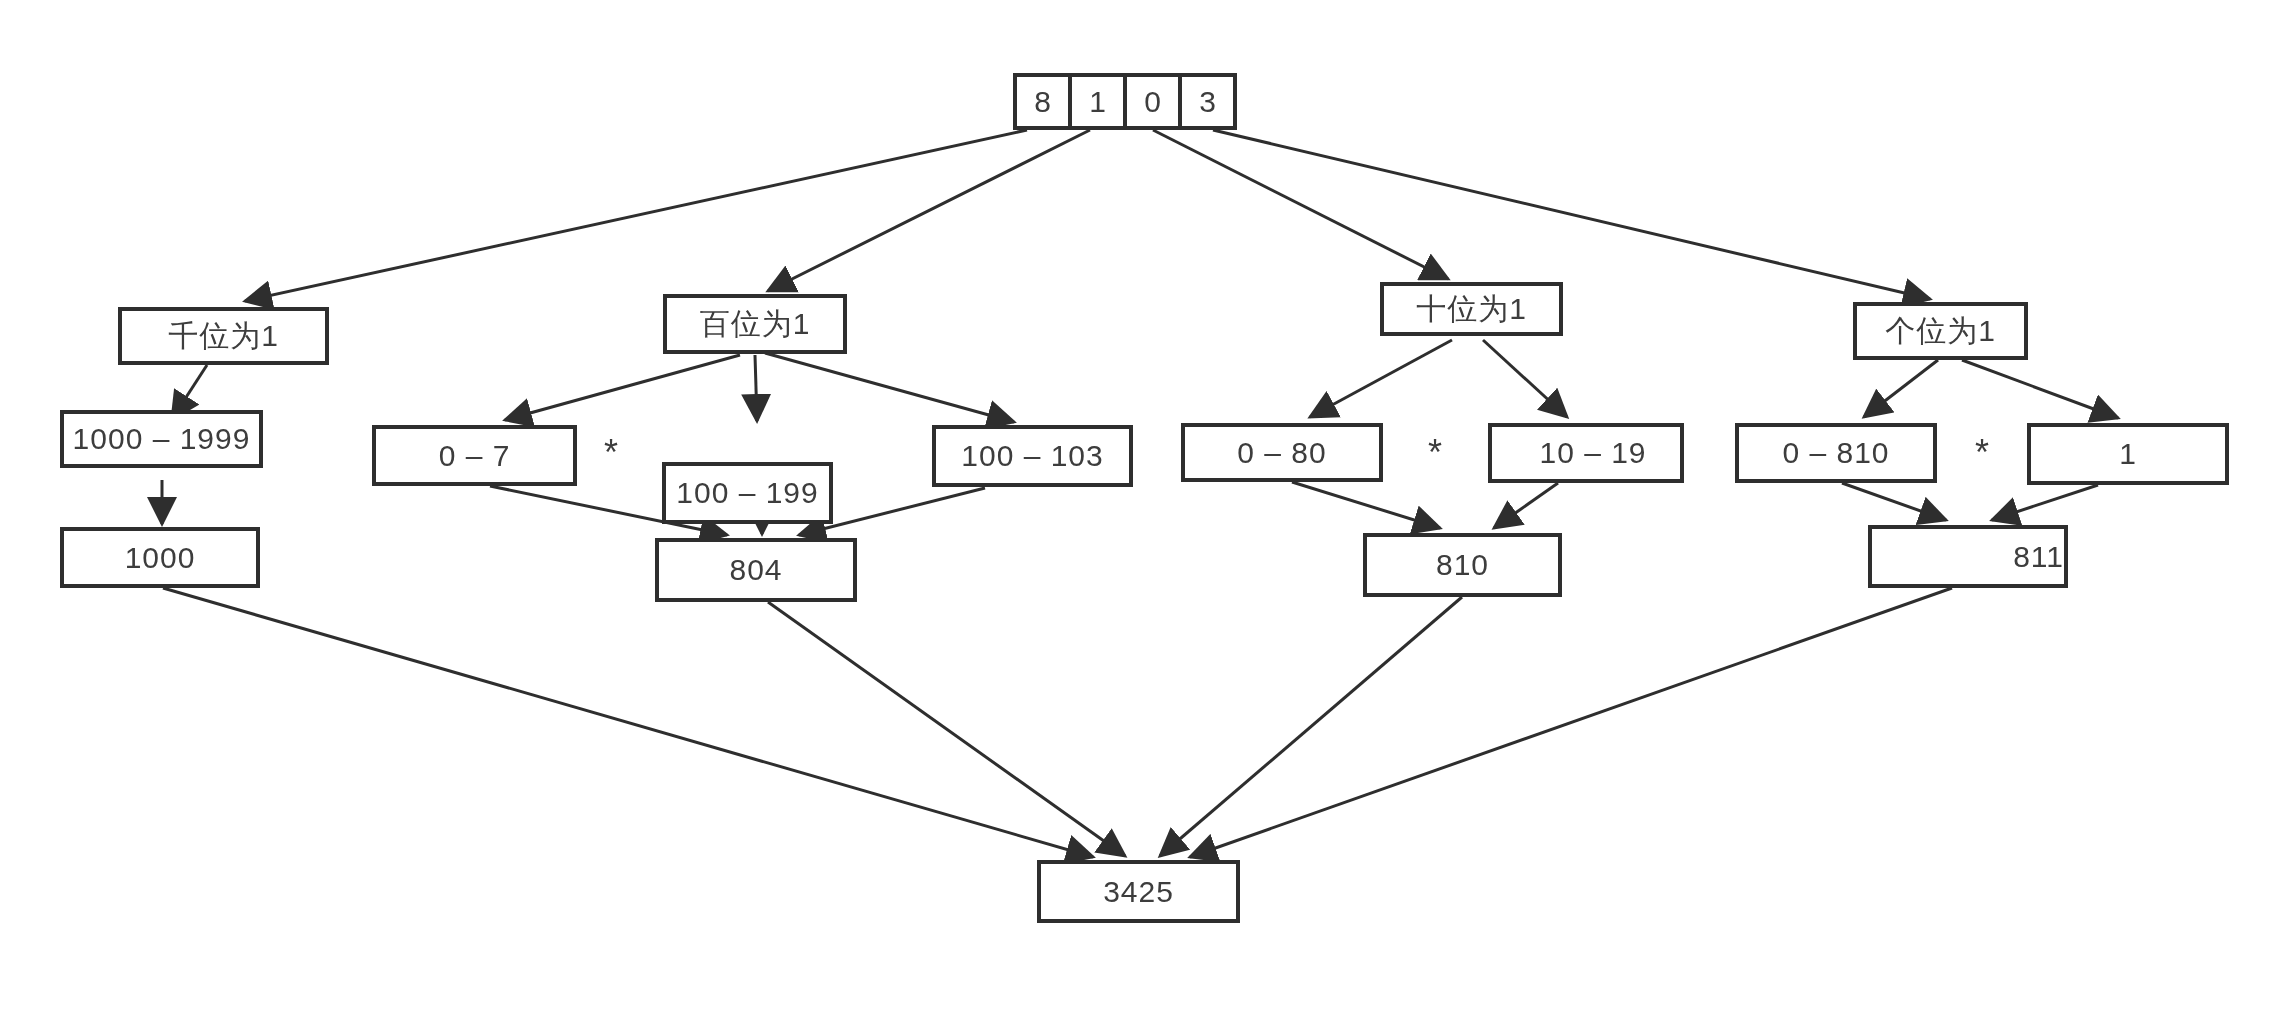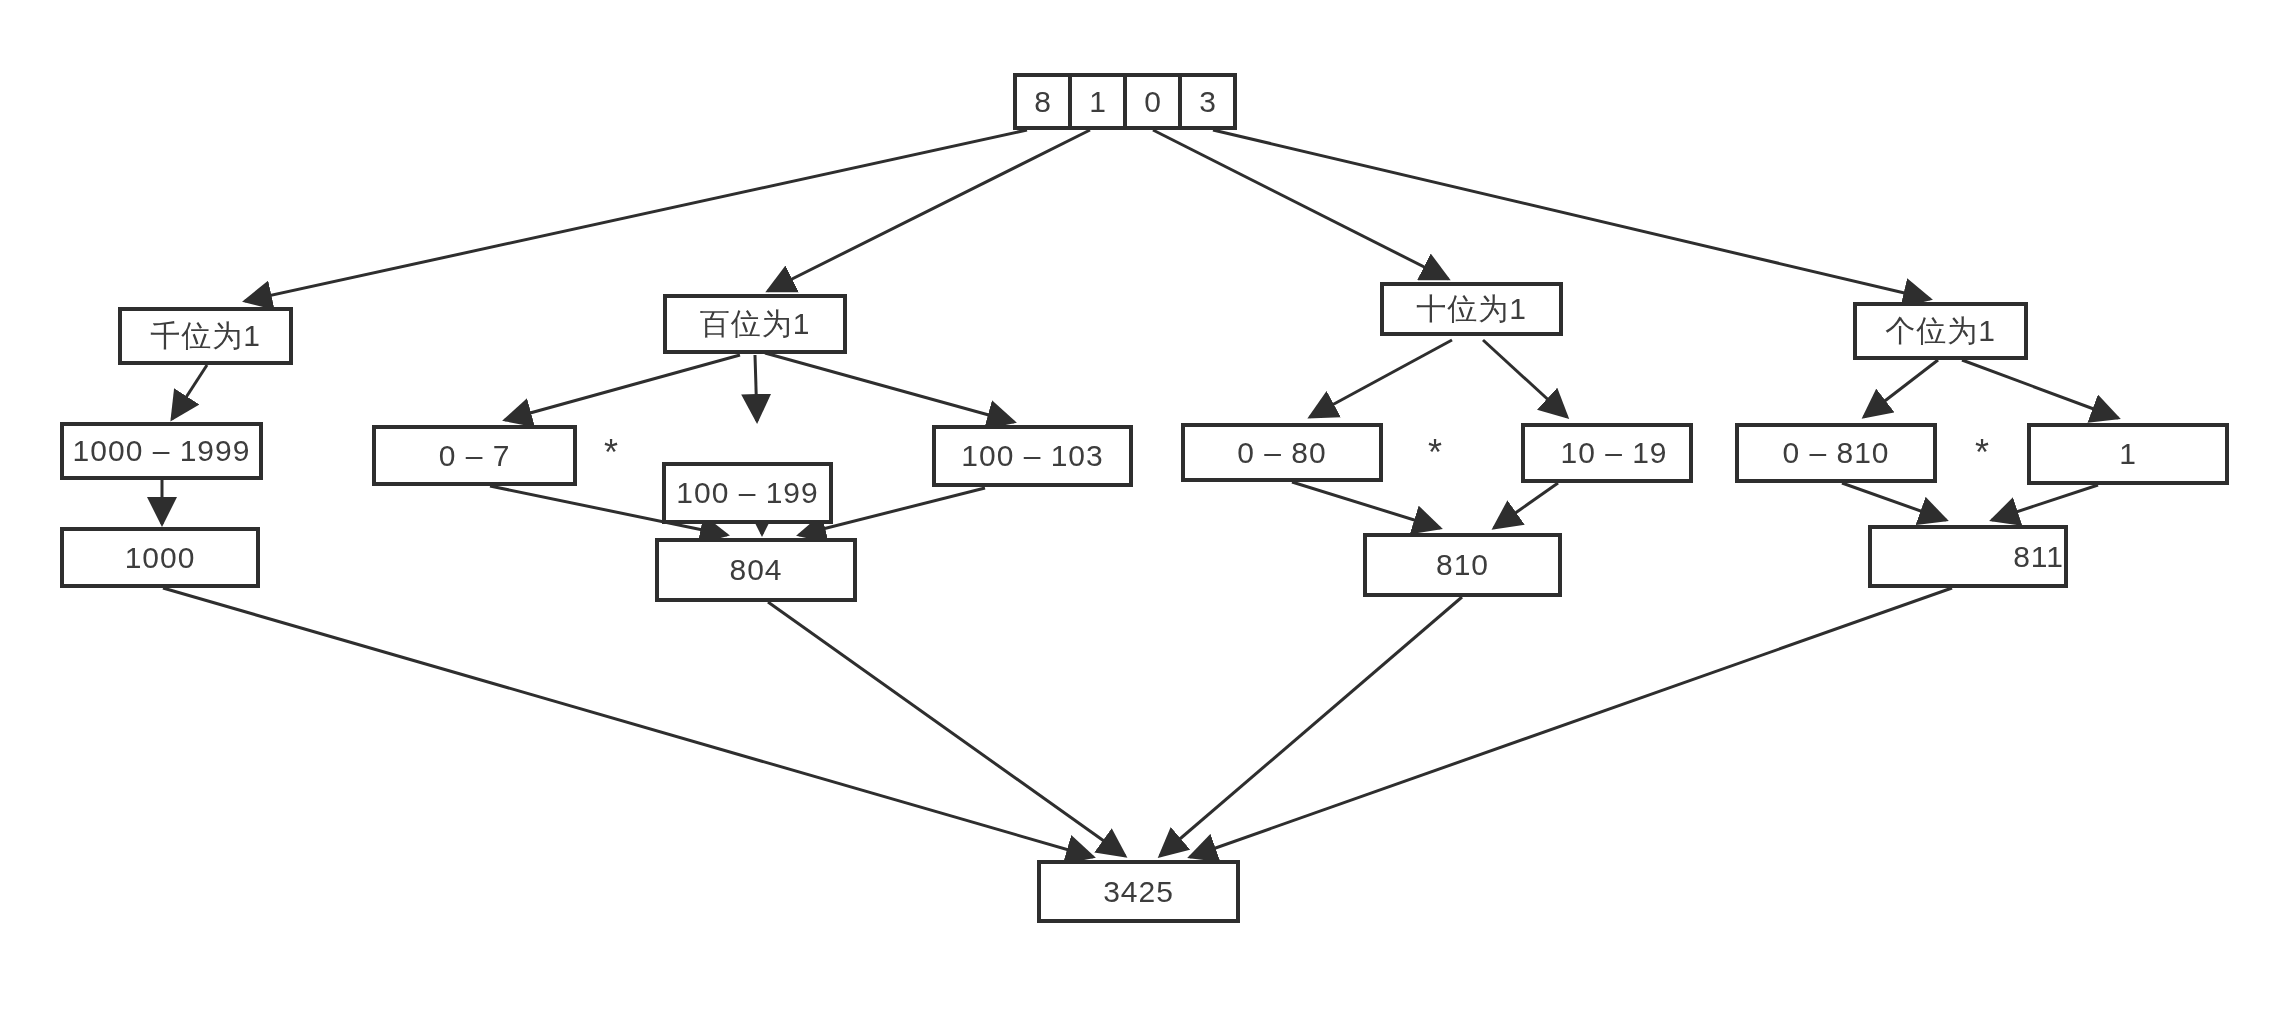--- a/index.html
+++ b/index.html
@@ -72,24 +72,24 @@
   <line x1="1952" y1="588" x2="1190" y2="857" marker-end="url(#ah)"></line>
 </svg>
 
 <div class="cells" style="left:1013px; top:73px; width:224px; height:57px;">
   <div class="cell">8</div>
   <div class="cell">1</div>
   <div class="cell">0</div>
   <div class="cell">3</div>
 </div>
 
-<div class="node" style="left:118px; top:307px; width:175px; height:58px;">
+<div class="node" style="left:118px; top:307px; width:211px; height:58px;">
   <span>千位为1</span>
 </div>
-<div class="node" style="left:60px; top:422px; width:203px; height:58px;justify-content:center;">
+<div class="node" style="left:60px; top:410px; width:203px; height:58px;justify-content:center;">
   <span>1000 – 1999</span>
 </div>
 <div class="node" style="left:60px; top:527px; width:200px; height:61px;">
   <span>1000</span>
 </div>
 
 <div class="node" style="left:663px; top:294px; width:184px; height:60px;">
   <span>百位为1</span>
 </div>
 <div class="node" style="left:372px; top:425px; width:205px; height:61px;">
@@ -106,21 +106,21 @@
   <span>804</span>
 </div>
 
 <div class="node" style="left:1380px; top:282px; width:183px; height:54px;">
   <span>十位为1</span>
 </div>
 <div class="node" style="left:1181px; top:423px; width:202px; height:59px;">
   <span>0 – 80</span>
 </div>
 <span class="star" style="left:1435px; top:453px;">*</span>
-<div class="node" style="left:1521px; top:423px; width:172px; height:60px;padding-left:14px;">
+<div class="node" style="left:1488px; top:423px; width:196px; height:60px;padding-left:14px;">
   <span>10 – 19</span>
 </div>
 <div class="node" style="left:1363px; top:533px; width:199px; height:64px;">
   <span>810</span>
 </div>
 
 <div class="node" style="left:1853px; top:302px; width:175px; height:58px;">
   <span>个位为1</span>
 </div>
 <div class="node" style="left:1735px; top:423px; width:202px; height:60px;">

